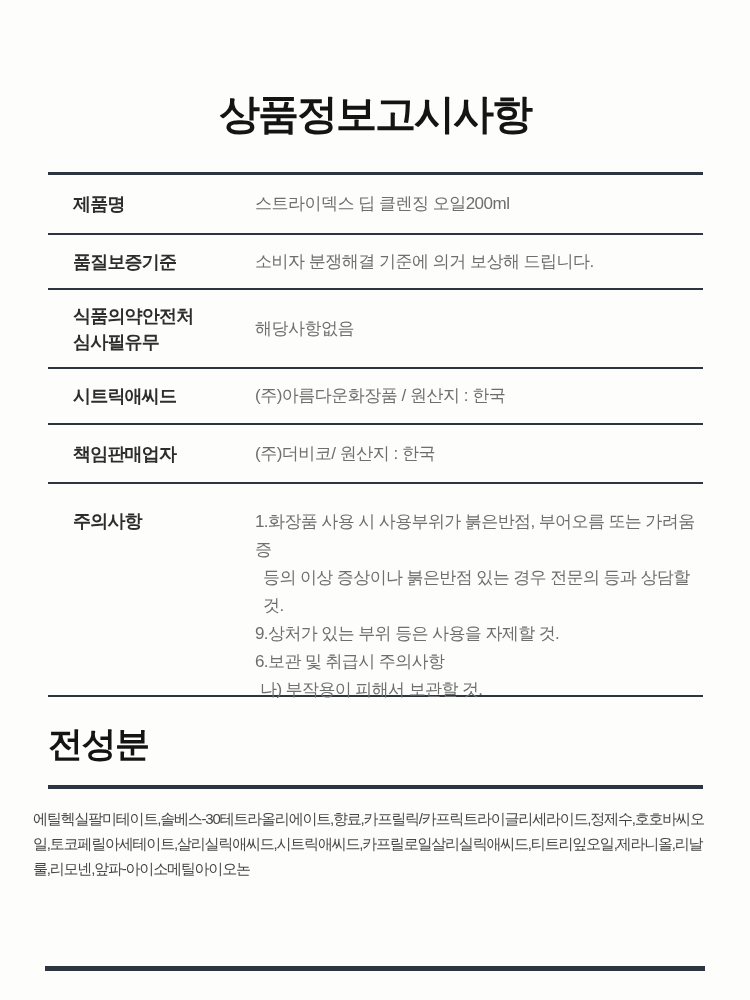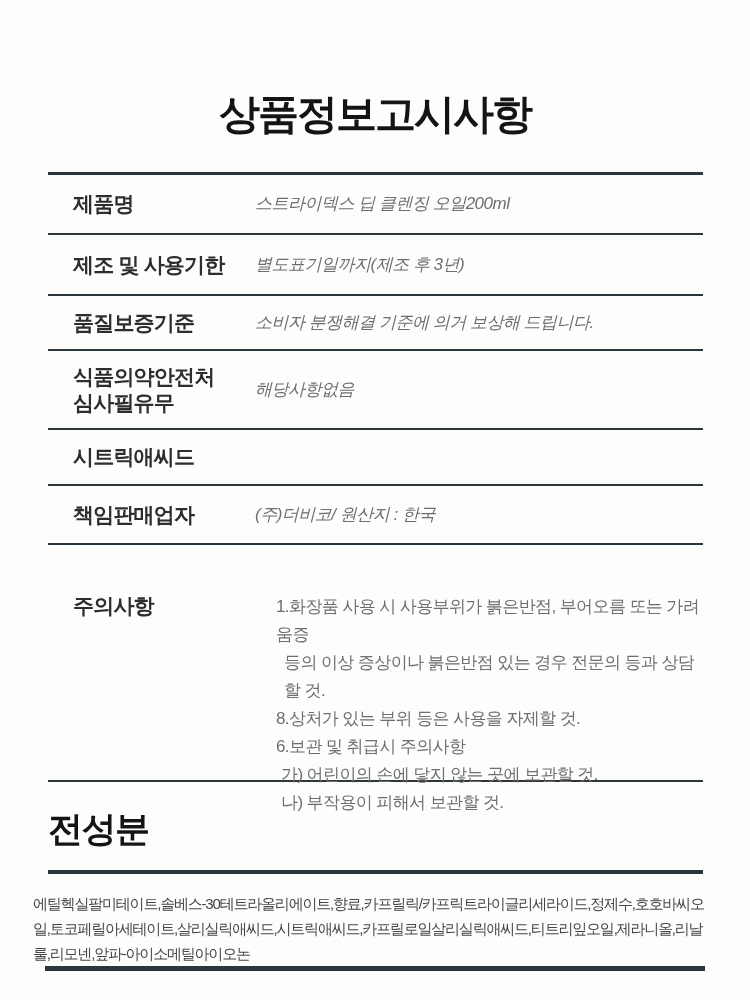--- a/index.html
+++ b/index.html
@@ -40,51 +40,49 @@
   }
   .row.r1 { height: 58px; }
   .row.r2 { height: 59px; }
   .row.r3 { height: 77px; }
   .row.r4 { height: 53px; }
   .row.r5 { height: 54px; }
   .row.r6 { height: 57px; }
   .row.r7 {
     height: 187px;
     align-items: flex-start;
-    padding-top: 48px;
+    padding-top: 24px;
   }
   .row-label {
     width: 182px;
     padding-left: 25px;
     flex-shrink: 0;
-    font-size: 21px;
+    font-size: 18px;
     font-weight: 700;
     color: #2d2d2d;
     letter-spacing: -0.8px;
     line-height: 26px;
     white-space: pre-line;
   }
   .row-value {
     flex: 1;
     font-size: 17px;
     color: #6e6e6e;
     letter-spacing: -0.5px;
     line-height: 24px;
-    font-style: italic;
   }
   .caution-lines {
     flex: 1;
   }
   .caution-line {
     font-size: 17px;
     color: #6e6e6e;
     letter-spacing: -0.6px;
     line-height: 28px;
     white-space: pre-wrap;
-    margin-left: 21px;
   }
   .caution-line.cont { padding-left: 8px; }
   .caution-line.sub  { padding-left: 5px; }
   .ingredients-heading {
     margin: 26px 12px 0 48px;
     font-size: 35px;
     line-height: 42px;
     font-weight: 800;
     color: #141414;
     letter-spacing: -1.5px;
@@ -118,53 +116,49 @@
 
   <div class="page-title">상품정보고시사항</div>
 
   <div class="info-table">
 
     <div class="row r1">
       <div class="row-label">제품명</div>
       <div class="row-value">스트라이덱스 딥 클렌징 오일200ml</div>
     </div>
 
-    <div class="row r2">
-      <div class="row-label">제조 및 사용기한</div>
-      <div class="row-value">별도표기일까지(제조 후 3년)</div>
-    </div>
 
     <div class="row r4">
       <div class="row-label">품질보증기준</div>
       <div class="row-value">소비자 분쟁해결 기준에 의거 보상해 드립니다.</div>
     </div>
 
     <div class="row r3">
       <div class="row-label">식품의약안전처
 심사필유무</div>
       <div class="row-value">해당사항없음</div>
     </div>
 
     <div class="row r5">
       <div class="row-label">시트릭애씨드</div>
+      <div class="row-value">(주)아름다운화장품 / 원산지 : 한국</div>
     </div>
 
     <div class="row r6">
       <div class="row-label">책임판매업자</div>
       <div class="row-value">(주)더비코/ 원산지 : 한국</div>
     </div>
 
     <div class="row r7">
       <div class="row-label">주의사항</div>
       <div class="caution-lines">
         <div class="caution-line">1.화장품 사용 시 사용부위가 붉은반점, 부어오름 또는 가려움증</div>
         <div class="caution-line cont">등의 이상 증상이나 붉은반점 있는 경우 전문의 등과 상담할 것.</div>
-        <div class="caution-line">8.상처가 있는 부위 등은 사용을 자제할 것.</div>
+        <div class="caution-line">9.상처가 있는 부위 등은 사용을 자제할 것.</div>
         <div class="caution-line">6.보관 및 취급시 주의사항</div>
-        <div class="caution-line sub">가) 어린이의 손에 닿지 않는 곳에 보관할 것.</div>
         <div class="caution-line sub">나) 부작용이 피해서 보관할 것.</div>
       </div>
     </div>
 
   </div>
 
   <div class="ingredients-heading">전성분</div>
 
   <div class="ingredients-divider"></div>
 

